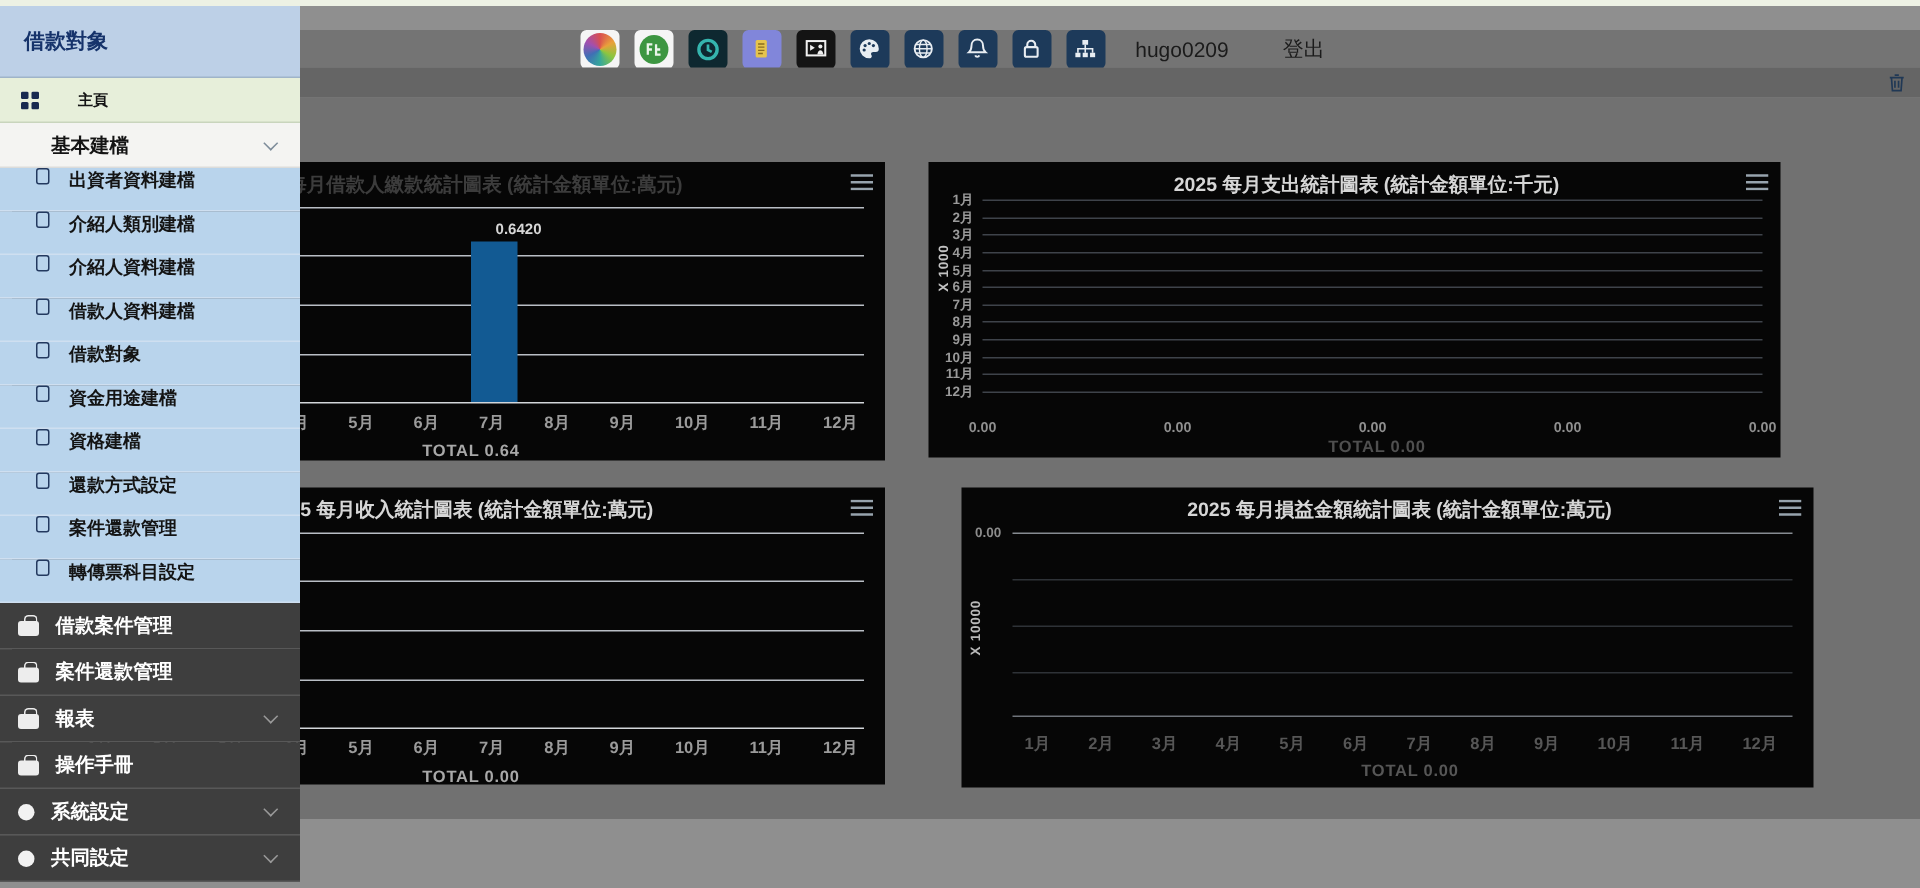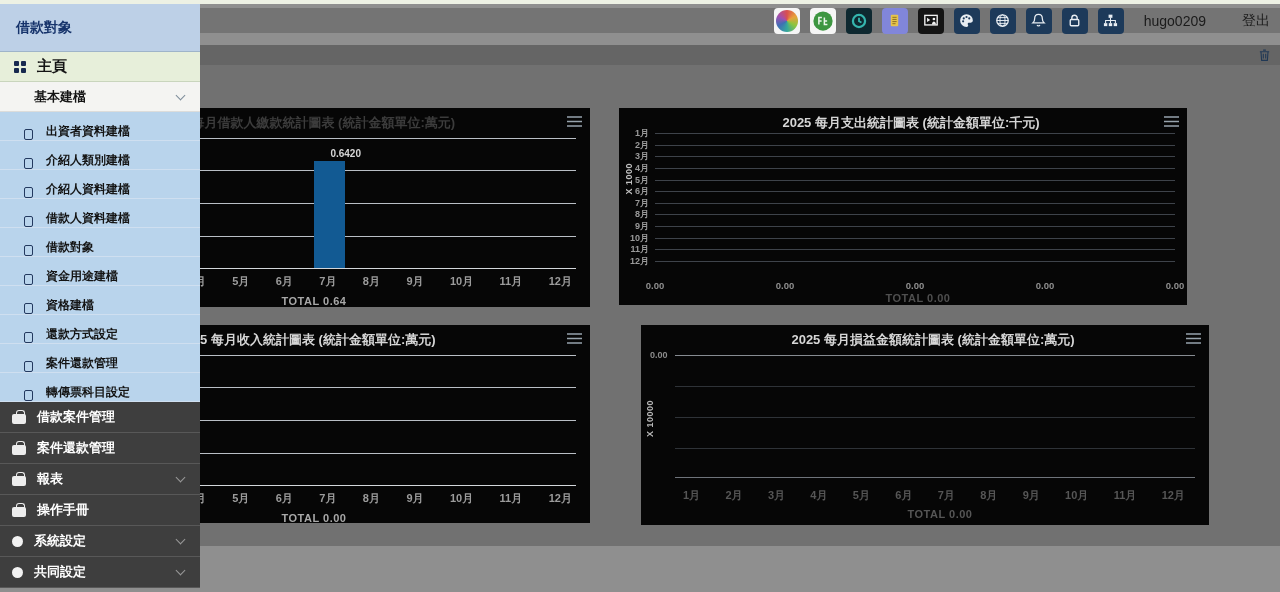--- a/index.html
+++ b/index.html
@@ -5,22 +5,22 @@
   * { margin:0; padding:0; box-sizing:border-box; }
   html,body { width:1280px; height:592px; }
   body {
     position:relative; overflow:hidden;
     background:#8f8f8f;
     font-family:"Liberation Sans", sans-serif;
   }
   
   .topstrip { position:absolute; top:0; left:0; right:0; height:4px; background:#edf1e4; }
   .appbar {
-    position:absolute; top:8px; left:0; right:0; height:25px; background:#747474;
-    display:flex; align-items:center; justify-content:flex-end; gap:10px; padding-right:10px;
+    position:absolute; top:20px; left:0; right:0; height:25px; background:#747474;
+    display:flex; align-items:center; justify-content:center; gap:10px; padding-right:10px;
   }
   .tile { width:26px; height:26px; border-radius:4px; display:flex; align-items:center; justify-content:center; cursor:pointer; }
   .tile.navy { background:#1d3a5a; }
   .tile.white { background:#f5f5f5; }
   .tile.dteal { background:#0e2830; }
   .tile.purple { background:#8186da; }
   .tile.black { background:#141414; }
   .logo-conic { width:22px; height:22px; border-radius:50%;
     background:conic-gradient(#d94f4f,#e9a13b,#8cc63f,#35a79c,#3f6fb5,#a24fb0,#d94f4f); }
   .username { font-size:14px; color:#1b1b1b; margin-left:10px; }
@@ -30,27 +30,27 @@
     display:flex; align-items:center; justify-content:flex-end; padding-right:9px;
   }
   .content { position:absolute; top:65px; left:0; right:0; height:481px; background:#717171; }
 
   
   .sidebar { position:absolute; left:0; top:4px; width:200px; height:588px; z-index:10; }
   .sb-header { height:48px; background:#bdd0e7; border-bottom:1px solid #9fb4c9;
     display:flex; align-items:center; padding-left:16px;
     font-size:14px; font-weight:bold; color:#16336b; }
   .sb-home { height:30px; background:#e7efda; border-bottom:1px solid #c9d5bd;
-    display:flex; align-items:center; gap:11px; padding-left:14px;
-    font-size:15px; font-weight:bold; color:#141414; cursor:pointer; }
+    display:flex; align-items:center; gap:26px; padding-left:14px;
+    font-size:10px; font-weight:bold; color:#141414; cursor:pointer; }
   .sb-group { height:30px; background:#f4f4f2; border-bottom:1px solid #dcdcda; position:relative;
     display:flex; align-items:center; padding-left:34px;
     font-size:13px; font-weight:bold; color:#141414; cursor:pointer; }
   .sb-sub { height:29px; background:#b9d4ec; border-bottom:1px solid #cfdff0;
-    display:flex; align-items:flex-end; gap:13px; padding-left:24px;
+    display:flex; align-items:flex-start; gap:13px; padding-left:24px;
     font-size:12px; font-weight:bold; color:#141414; cursor:pointer; }
   .sq { width:9px; height:11px; border:1.5px solid #23395f; border-radius:2px; flex:none; }
   .sb-dark { height:31px; background:#3e3e3e; border-bottom:1px solid #585858; position:relative;
     display:flex; align-items:center; gap:11px; padding-left:12px;
     font-size:13px; font-weight:bold; color:#ffffff; cursor:pointer; }
   .ic-case { width:14px; height:10px; background:#ededed; border-radius:2px; position:relative; margin-top:3px; flex:none; }
   .ic-case::before { content:""; position:absolute; top:-4px; left:3.5px; width:7px; height:4px;
     border:1.5px solid #ededed; border-bottom:none; border-radius:3px 3px 0 0; }
   .ic-circle { width:11px; height:11px; border-radius:50%; background:#f2f2f2; flex:none; }
   .chev { position:absolute; right:16px; top:10px; width:7px; height:7px;

